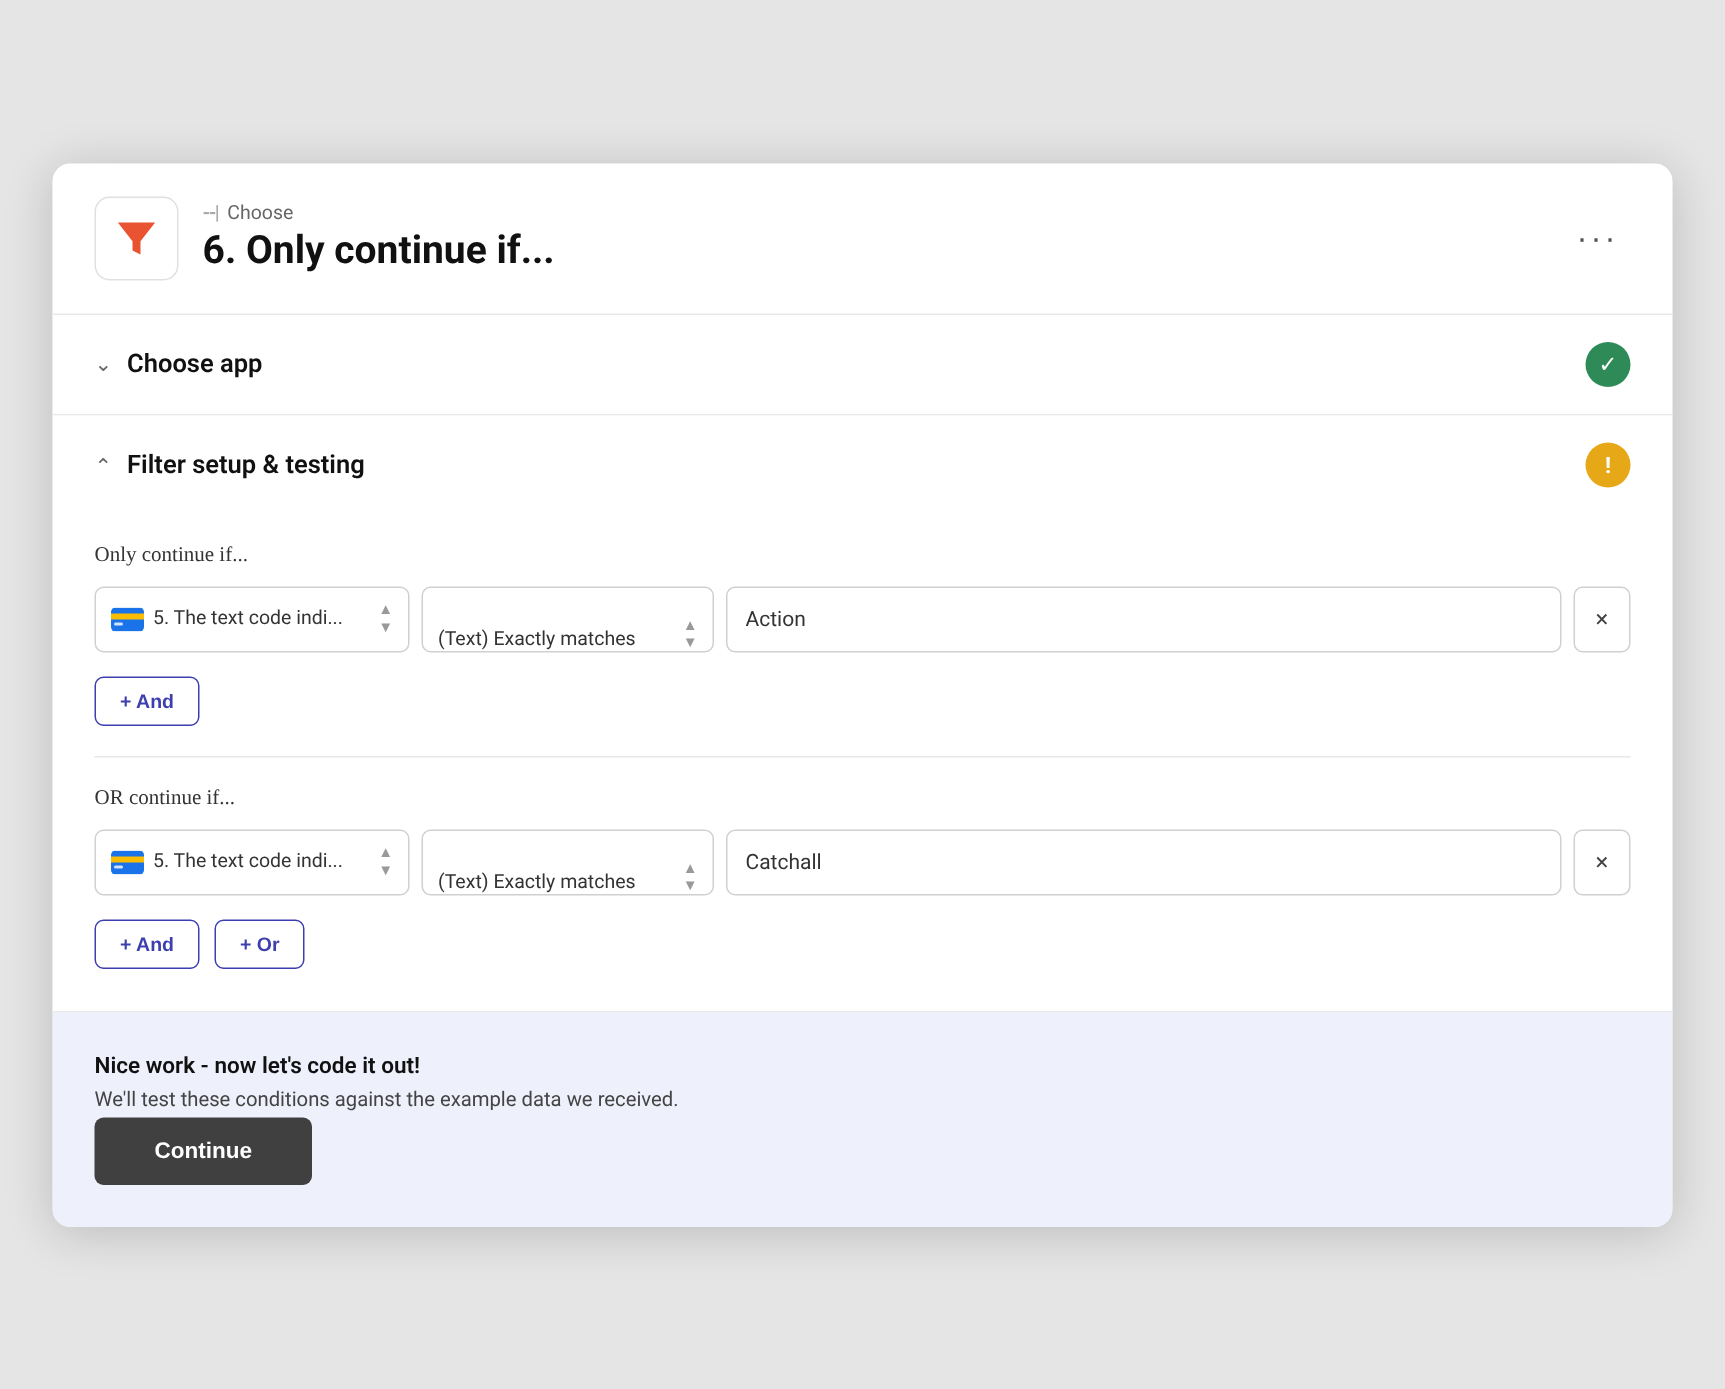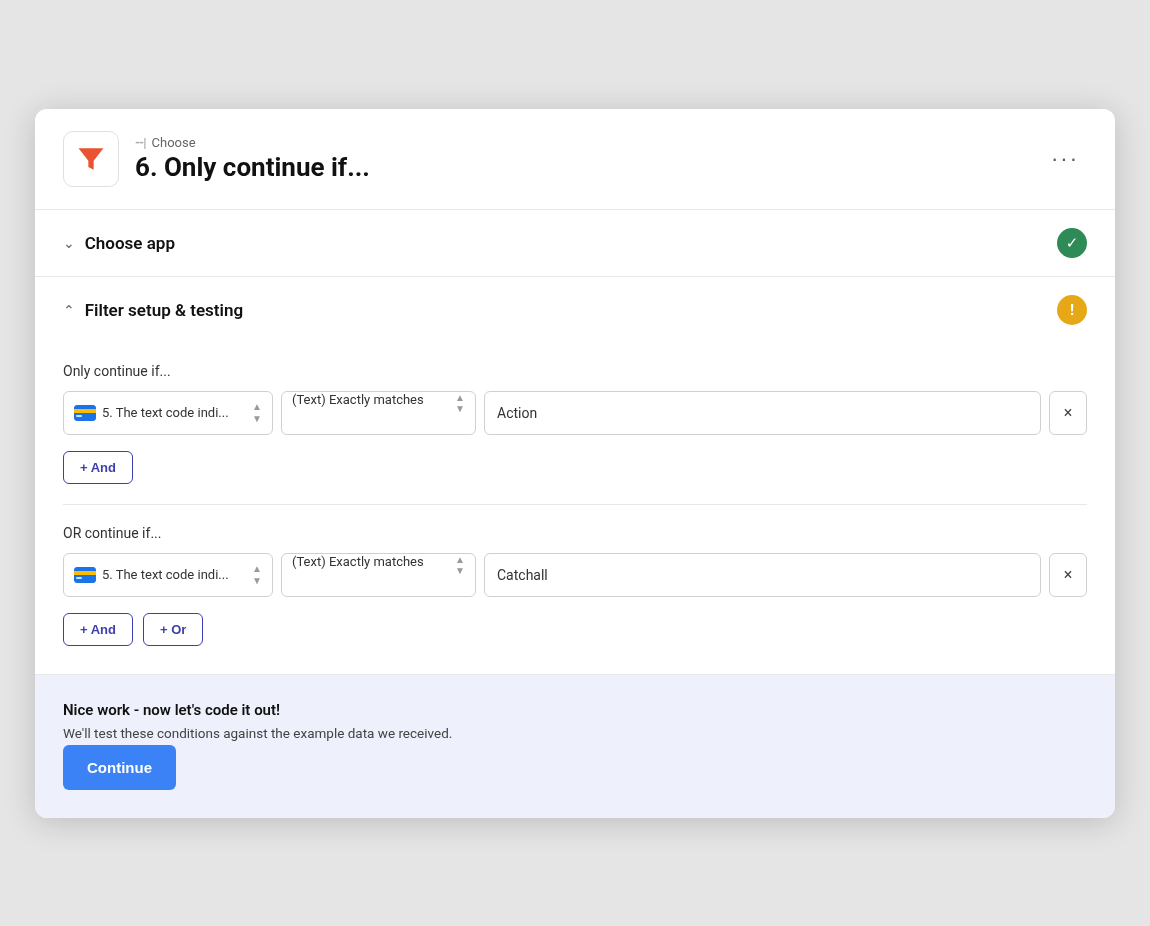--- a/index.html
+++ b/index.html
@@ -124,20 +124,21 @@
     }
     
     .section-body {
       padding: 20px 28px 28px 28px;
     }
     .condition-label {
       font-size: 14px;
       color: #333;
       margin-bottom: 12px;
       font-weight: 400;
+      font-family: Liberation Serif, serif;
     }
     .condition-row {
       display: flex;
       align-items: center;
       gap: 8px;
       margin-bottom: 16px;
     }
     .condition-field {
       display: flex;
       align-items: center;
@@ -178,21 +179,21 @@
       font-size: 10px;
     }
     .condition-operator {
       border: 1.5px solid #d0d0d0;
       border-radius: 6px;
       padding: 0 10px;
       height: 44px;
       background: #fff;
       min-width: 195px;
       display: flex;
-      align-items: flex-start;
+      align-items: flex-end;
       justify-content: space-between;
       cursor: pointer;
       gap: 8px;
     }
     .condition-operator .op-text {
       font-size: 13px;
       color: #333;
     }
     .condition-operator .spinner {
       display: flex;
@@ -255,27 +256,27 @@
       font-weight: 600;
       color: #111;
       margin-bottom: 6px;
     }
     .test-desc {
       font-size: 13.5px;
       color: #444;
       margin-bottom: 4px;
     }
     .btn-continue {
-      background: #3b82f6;
+      background: #404040;
       color: #fff;
       border: none;
       border-radius: 6px;
       font-size: 15px;
       font-weight: 700;
-      padding: 14px 24px;
+      padding: 14px 40px;
       cursor: pointer;
     }
     
     .cc-icon {
       width: 22px;
       height: 16px;
       border-radius: 2px;
       overflow: hidden;
     }
     .buttons-row {

